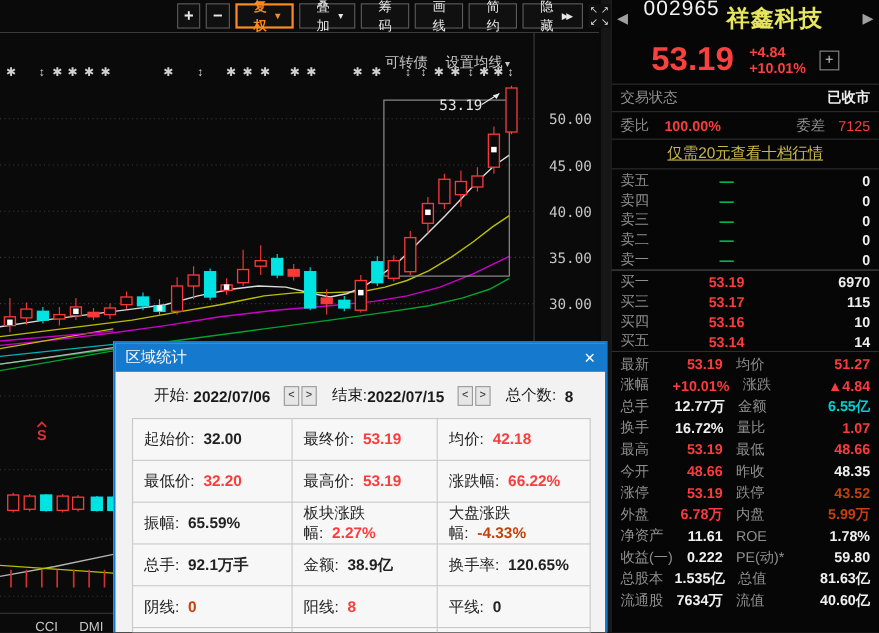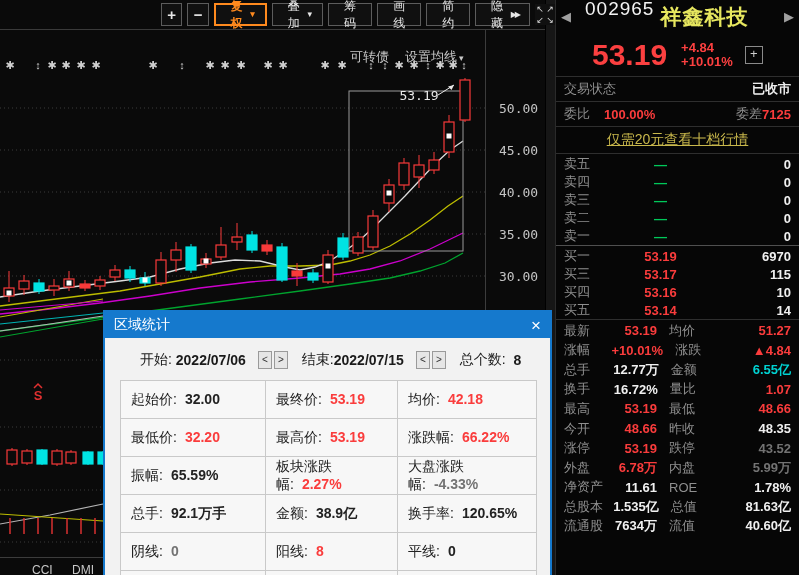--- a/index.html
+++ b/index.html
@@ -44,21 +44,21 @@
   .lvl .mid{flex:1;text-align:center;}
   .lvl .vol{width:70px;text-align:right;color:#f0f0f0;font-weight:bold;}
   .dash{color:#00c85a;font-weight:bold;}
   .bprice{color:#fa3c3c;font-weight:bold;}
   .sec-sell{border-bottom:1px solid #4f4f4f;}
   .stat-row{height:19.55px;display:flex;align-items:center;padding:0 8px;}
   .stat-row .l{width:50px;color:#8f8f8f;white-space:nowrap;}
   .stat-row .v{flex:1;text-align:right;font-weight:bold;white-space:nowrap;}
   .stat-row .l2{width:56px;padding-left:12px;color:#8f8f8f;white-space:nowrap;}
   .stat-row .v2{width:66px;text-align:right;font-weight:bold;white-space:nowrap;}
-  .v-red{color:#fa3c3c;}.v-green{color:#737373;}.v-cyan{color:#00d2d2;}.v-white{color:#f0f0f0;}
+  .v-red{color:#fa3c3c;}.v-green{color:#c2410c;}.v-cyan{color:#00d2d2;}.v-white{color:#f0f0f0;}
   
   .dialog{position:absolute;left:103px;top:310px;width:449px;height:300px;background:#f2f2f2;
           border:2px solid #1579cd;box-sizing:border-box;z-index:10;}
   .dlg-head{height:26px;background:#1579cd;color:#fff;display:flex;align-items:center;
             justify-content:space-between;padding:0 9px;font-size:14px;}
   .dlg-close{font-size:17px;cursor:pointer;line-height:1;}
   .dlg-dates{display:flex;align-items:center;margin:13px 0 11px 35px;font-size:14px;color:#1a1a1a;}
   .dlg-dates b{font-weight:bold;}
   .mini{width:14px;height:18px;border:1px solid #9a9a9a;background:#e6e6e6;color:#333;font-size:10px;
         line-height:16px;text-align:center;margin-left:2px;cursor:pointer;box-sizing:border-box;}
@@ -281,21 +281,21 @@
       </div>
     </div>
     <div class="p-row sec">
       <span>交易状态</span>
       <span class="val-white" style="margin-left:auto">已收市</span>
     </div>
     <div class="p-row sec">
       <span>委比</span>
       <span class="v-red" style="font-weight:bold;margin-left:14px">100.00%</span>
       <span style="margin-left:auto">委差</span>
-      <span class="v-red" style="font-weight:bold;">7125</span>
+      <span class="v-red" style="font-weight:normal;margin-left:12px">7125</span>
     </div>
     <div class="p-link sec">
       <a>仅需20元查看十档行情</a>
     </div>
     <div class="sec sec-sell" id="sellRows" style="padding-top:1px">
         <div class="lvl">
           <span class="lab">卖五</span>
   <span class="mid dash">—</span>
   <span class="vol">0</span>
         </div>
@@ -389,20 +389,26 @@
           <span class="l">外盘</span>
   <span class="v v-red">6.78万</span>
   <span class="l2">内盘</span>
   <span class="v2 v-green">5.99万</span>
         </div>
         <div class="stat-row">
           <span class="l">净资产</span>
   <span class="v v-white">11.61</span>
   <span class="l2">ROE</span>
   <span class="v2 v-white">1.78%</span>
+        </div>
+        <div class="stat-row">
+          <span class="l">收益(一)</span>
+  <span class="v v-white">0.222</span>
+  <span class="l2">PE(动)*</span>
+  <span class="v2 v-white">59.80</span>
         </div>
         <div class="stat-row">
           <span class="l">总股本</span>
   <span class="v v-white">1.535亿</span>
   <span class="l2">总值</span>
   <span class="v2 v-white">81.63亿</span>
         </div>
         <div class="stat-row">
           <span class="l">流通股</span>
   <span class="v v-white">7634万</span>

